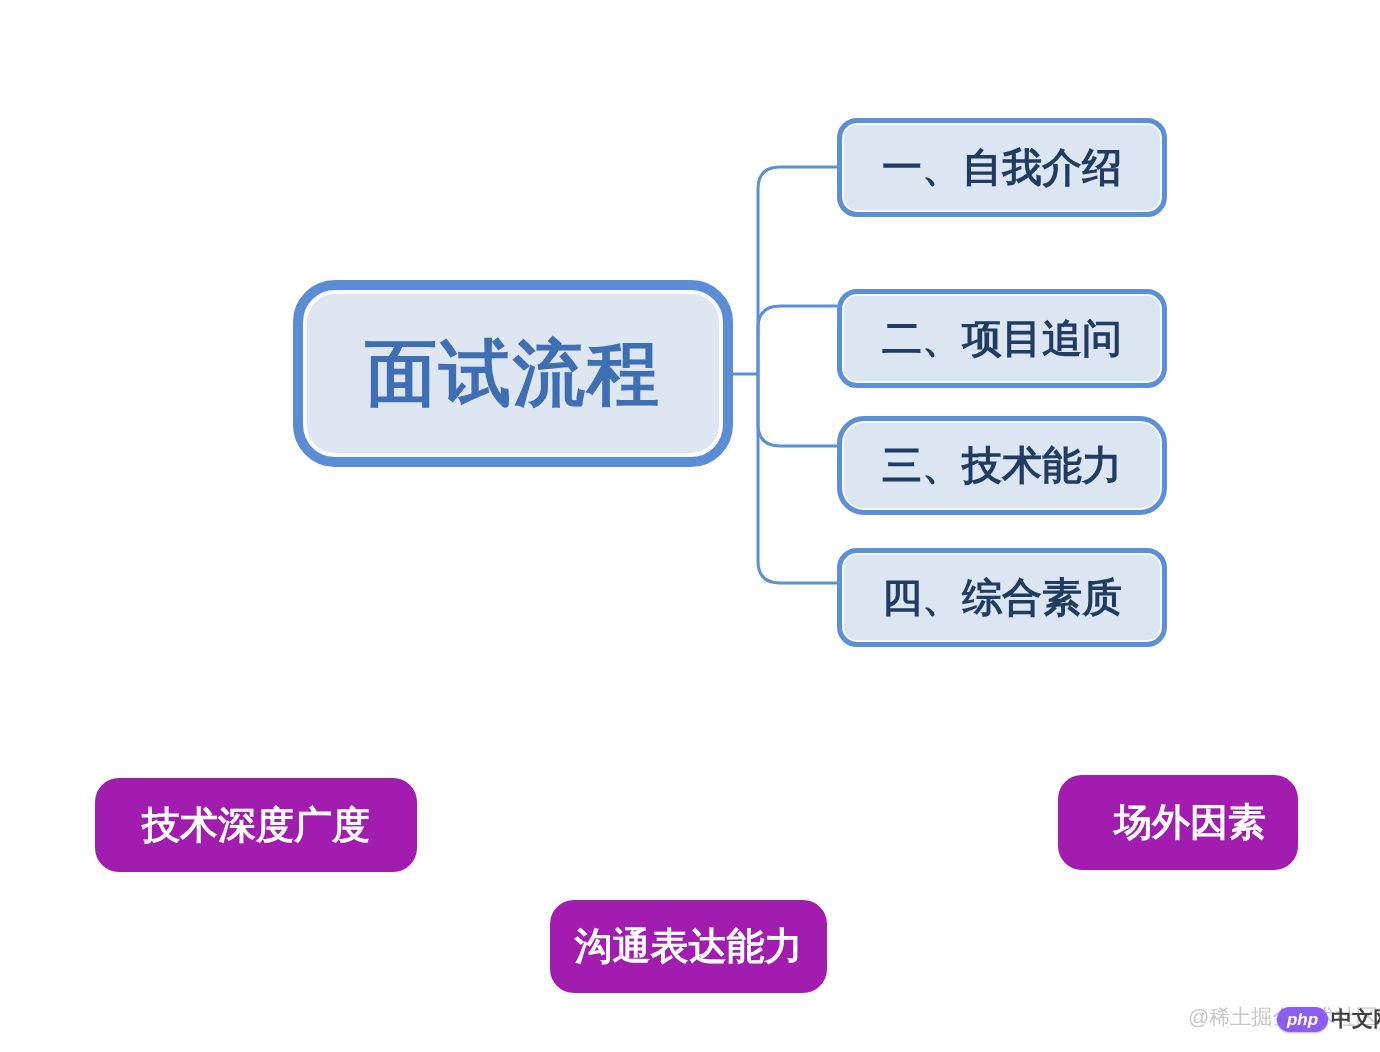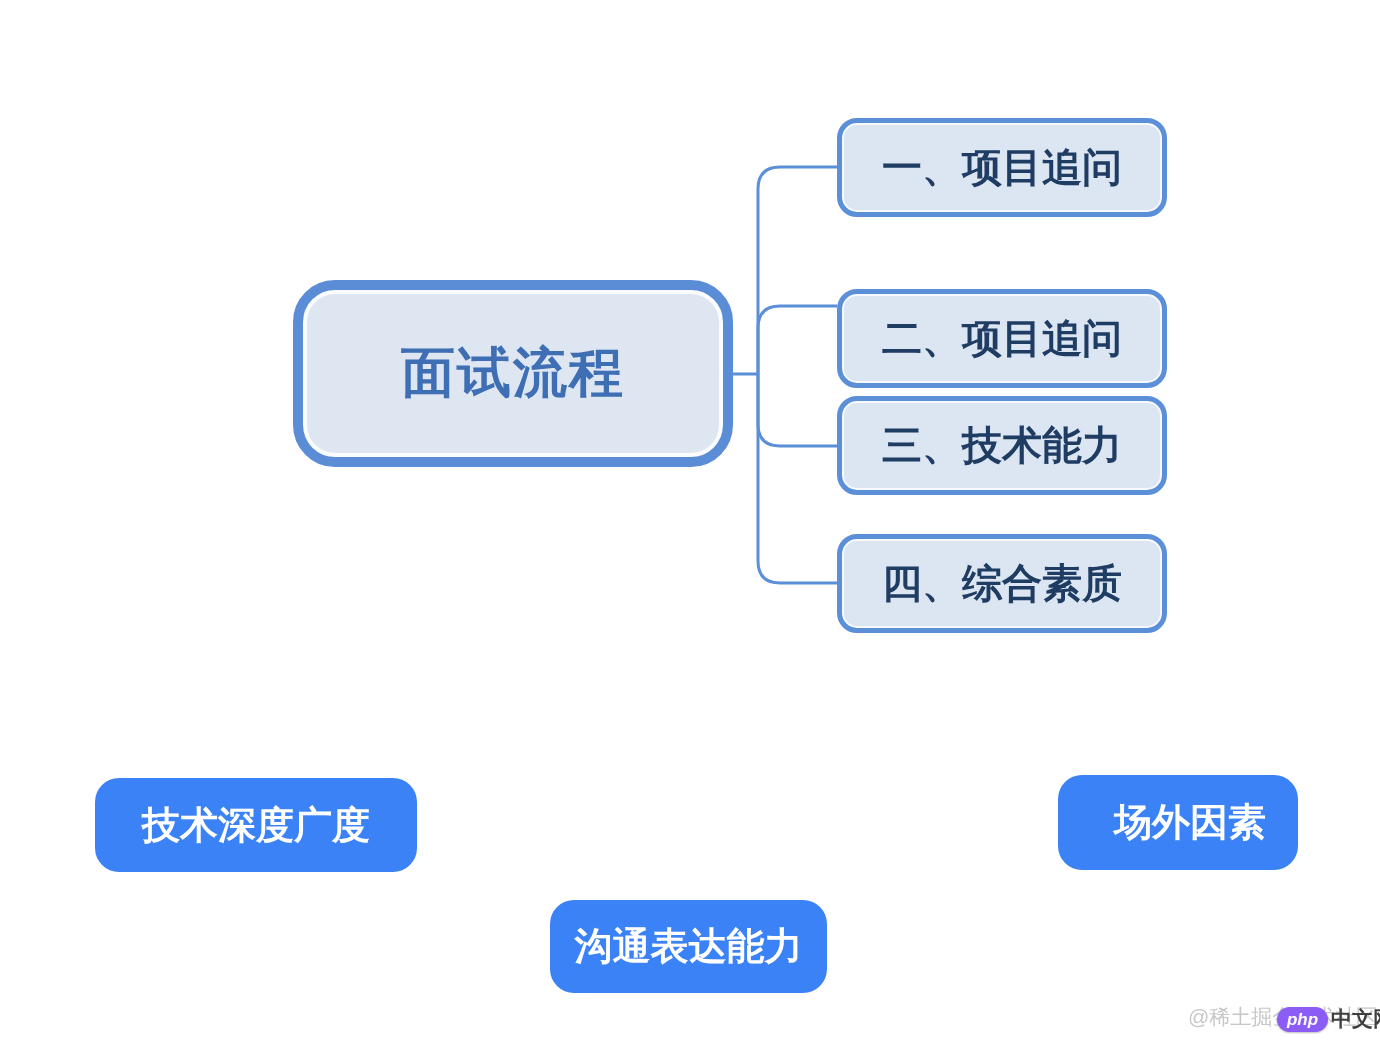--- a/index.html
+++ b/index.html
@@ -27,41 +27,41 @@
     white-space: nowrap;
   }
   .root-node {
     left: 293px; top: 280px;
     width: 440px; height: 187px;
     background: #DEE6F2;
     border: 10px solid #5A8DD6;
     border-radius: 42px;
     box-shadow: inset 0 0 0 4px #fbfcfe;
     color: #3E6EB4;
-    font-size: 54px;
+    font-size: 72px;
     font-weight: 700;
     letter-spacing: 2px;
   }
   .child-node {
     left: 837px;
     width: 330px; height: 99px;
     background: #DCE5F2;
     border: 5px solid #5B90D8;
     border-radius: 20px;
     box-shadow: inset 0 0 0 2px #f6f9fd;
     color: #1F3C63;
     font-size: 40px;
     font-weight: 600;
   }
   .child-1 { top: 118px; }
   .child-2 { top: 257px; margin-top: 32px; }
-  .child-3 { top: 396px; }
-  .child-4 { top: 534px; }
+  .child-3 { top: 416px; border-radius: 27px; }
+  .child-4 { top: 548px; }
   .float-node {
-    background: #3b82f6;
+    background: #a21caf;
     color: #ffffff;
     font-weight: 700;
     border-radius: 24px;
     font-size: 38px;
   }
   .float-1 { left: 95px;  top: 778px; width: 322px; height: 94px; }
   .float-2 { left: 550px; top: 900px; width: 277px; height: 93px; }
   .float-3 { left: 1058px; top: 775px; width: 240px; height: 95px; padding-left: 24px; }
   .wm-gray {
     position: absolute;
@@ -107,21 +107,21 @@
       <path d="M758,374 L758,424 Q758,446 780,446 L837,446"></path>
       <path d="M758,374 L758,561 Q758,583 780,583 L837,583"></path>
     </g>
   </svg>
 
   <div class="node root-node">
     <span>面试流程</span>
   </div>
 
   <div class="node child-node child-1">
-    <span>一、项目追问</span>
+    <span>一、自我介绍</span>
   </div>
   <div class="node child-node child-2">
     <span>二、项目追问</span>
   </div>
   <div class="node child-node child-3">
     <span>三、技术能力</span>
   </div>
   <div class="node child-node child-4">
     <span>四、综合素质</span>
   </div>

